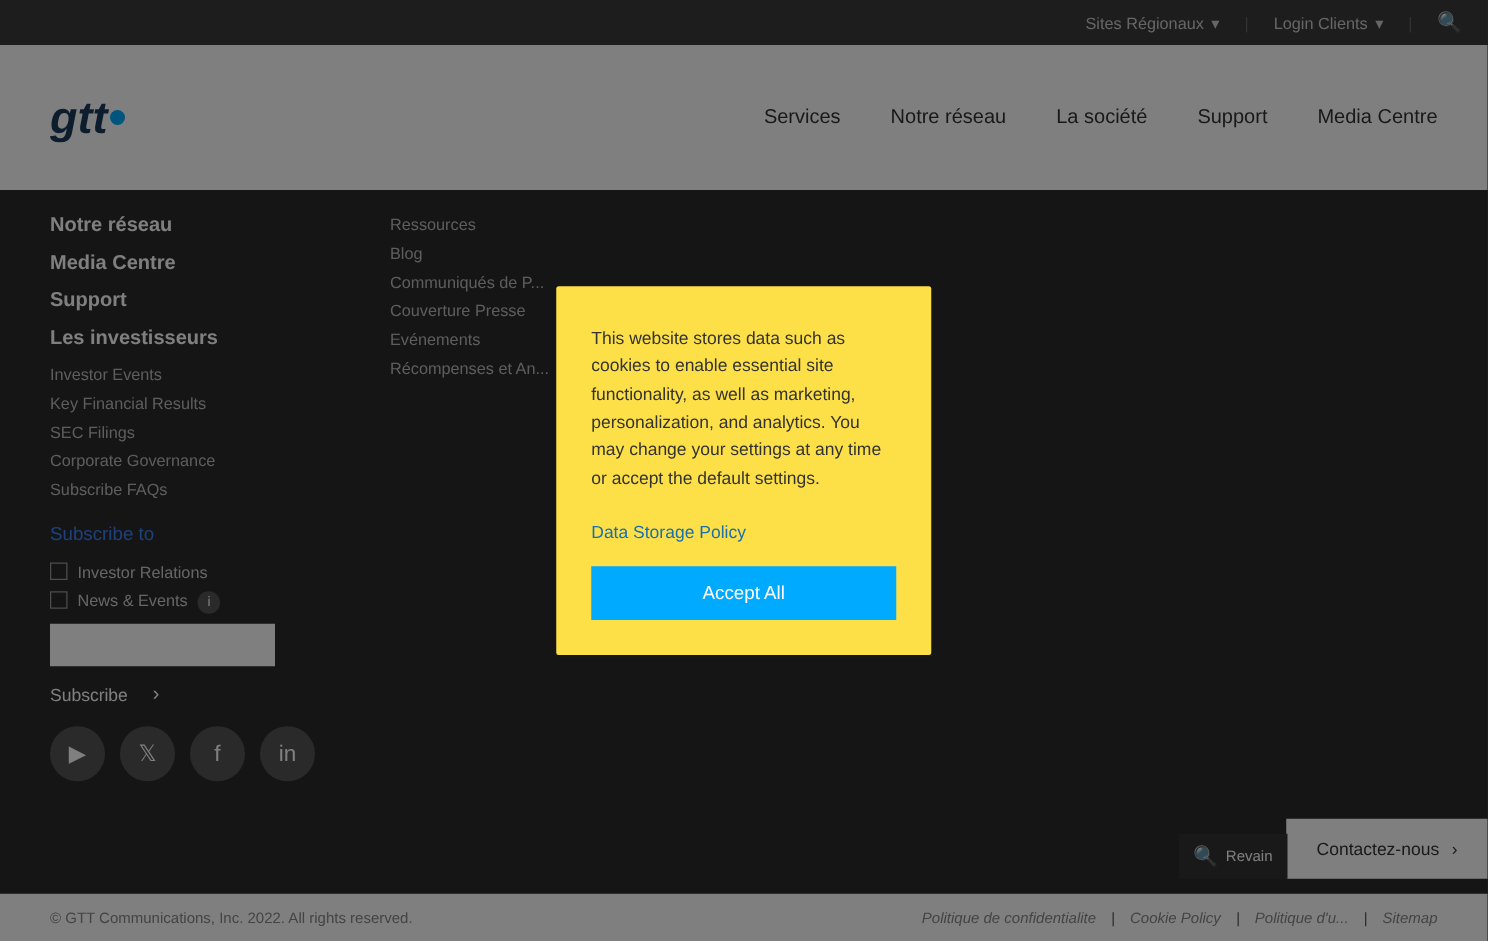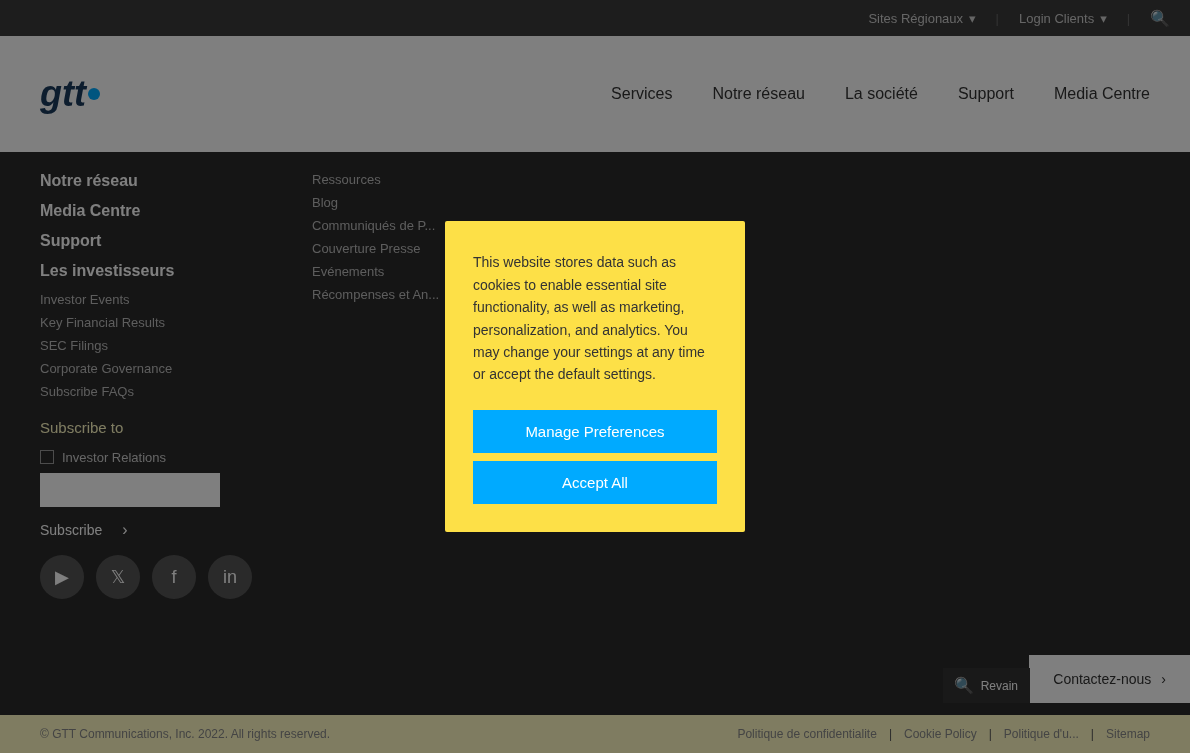--- a/index.html
+++ b/index.html
@@ -107,21 +107,21 @@
       display: block;
       margin-bottom: 8px;
       cursor: pointer;
     }
 
     
     .subscribe-section {
       margin-top: 20px;
     }
     .subscribe-title {
-      color: #fef9c3;
+      color: #3b82f6;
       font-size: 15px;
       margin-bottom: 14px;
     }
     .checkbox-row {
       display: flex;
       align-items: flex-start;
       gap: 8px;
       margin-bottom: 8px;
     }
     .checkbox-box {
@@ -182,38 +182,39 @@
       display: flex;
       align-items: center;
       justify-content: center;
       color: #fff;
       font-size: 18px;
       cursor: pointer;
     }
 
     
     .footer-bar {
-      background: #fef9c3;
+      background: #ffffff;
       padding: 12px 40px;
       display: flex;
       justify-content: space-between;
       align-items: center;
       position: absolute;
       bottom: 0;
       left: 0;
       right: 0;
     }
     .footer-copy {
       color: #888;
       font-size: 12px;
     }
     .footer-links {
       display: flex;
       gap: 12px;
       align-items: center;
+      font-style: italic;
     }
     .footer-link {
       color: #888;
       font-size: 12px;
       cursor: pointer;
     }
     .footer-divider {
       color: #555;
       font-size: 12px;
     }
@@ -352,20 +353,25 @@
     <a class="nav-link">SEC Filings</a>
     <a class="nav-link">Corporate Governance</a>
     <a class="nav-link">Subscribe FAQs</a>
 
     <div class="subscribe-section">
       <div class="subscribe-title">Subscribe to</div>
       <div class="checkbox-row">
         <span class="checkbox-box"></span>
         <span class="checkbox-label">Investor Relations</span>
       </div>
+      <div class="checkbox-row">
+        <span class="checkbox-box"></span>
+        <span class="checkbox-label">News &amp; Events</span>
+        <span class="info-icon">i</span>
+      </div>
       <input class="email-input" type="email" style="">
       <div class="subscribe-btn">
         <span>Subscribe</span>
         <span class="subscribe-arrow">›</span>
       </div>
     </div>
 
     <div class="social-row">
       <div class="social-icon">
         <span>▶</span>
@@ -411,16 +417,16 @@
     <span class="footer-divider">|</span>
     <span class="footer-link">Politique d'u...</span>
     <span class="footer-divider">|</span>
     <span class="footer-link">Sitemap</span>
   </div>
 </div>
 
 <div class="modal-overlay">
   <div class="modal">
     <p class="modal-body-text">This website stores data such as cookies to enable essential site functionality, as well as marketing, personalization, and analytics. You may change your settings at any time or accept the default settings.</p>
-    <button class="modal-btn-manage">Manage Preferences</button>
+    <a class="modal-link">Data Storage Policy</a>
     <button class="modal-btn-accept">Accept All</button>
   </div>
 </div>
 
 </body></html>

